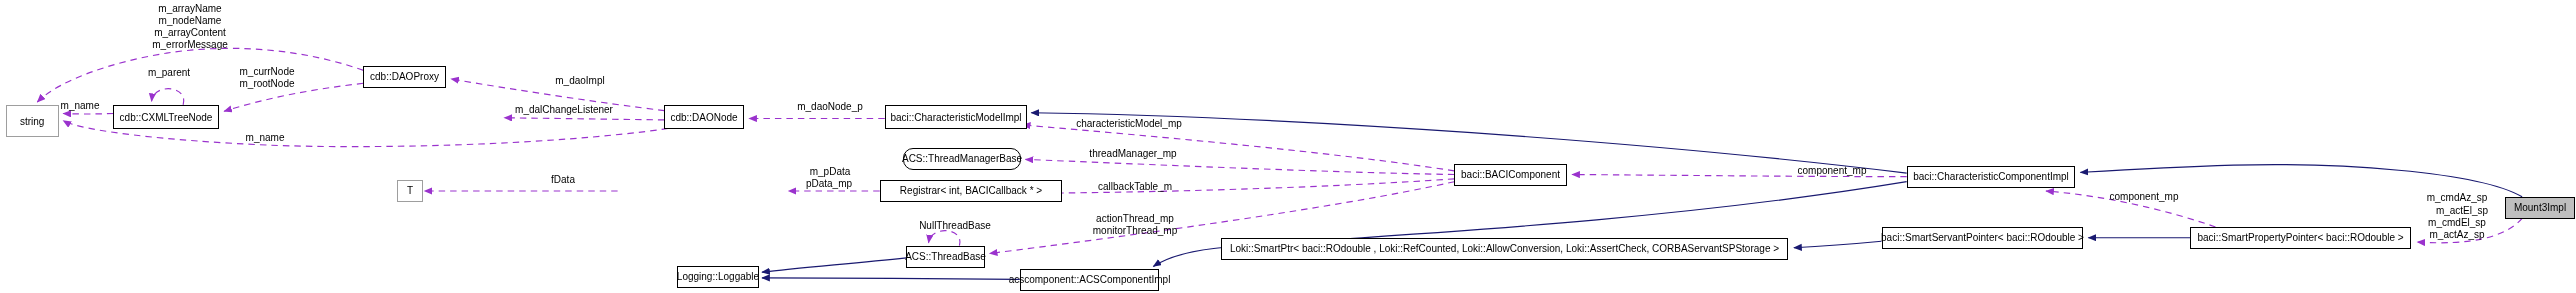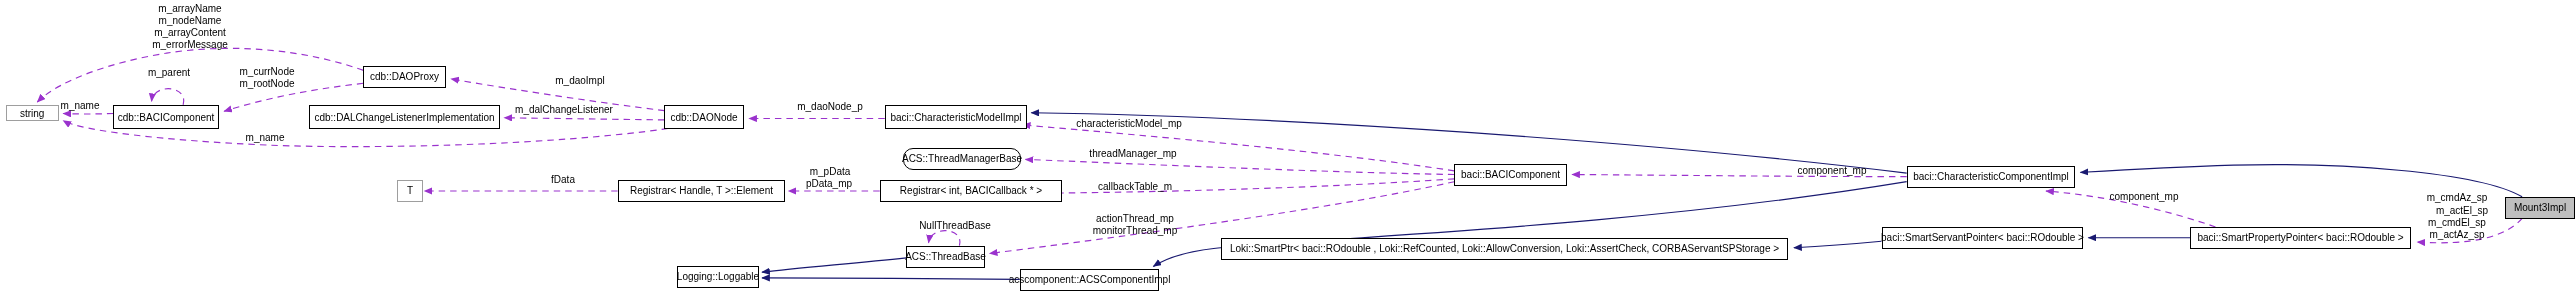--- a/index.html
+++ b/index.html
@@ -52,29 +52,27 @@
 
     <path class="inherit" d="M 2655,241 C 2300,198 1800,162 1436,157" marker-end="url(#arrN)"></path>
     <path class="inherit" d="M 2655,253 C 2260,318 1820,332 1690,346 C 1648,351 1620,362 1606,371" marker-end="url(#arrN)"></path>
     <path class="inherit" d="M 1420,389 C 1310,388 1170,387 1061,387" marker-end="url(#arrN)"></path>
     <path class="inherit" d="M 1262,359 C 1186,367 1112,373 1061,379" marker-end="url(#arrN)"></path>
     <path class="inherit" d="M 3512,274 C 3450,238 3250,226 3110,230 C 3020,233 2950,237 2897,240" marker-end="url(#arrN)"></path>
     <path class="inherit" d="M 3050,331 C 3002,331 2954,331 2908,331" marker-end="url(#arrN)"></path>
     <path class="inherit" d="M 2620,336 C 2578,340 2538,343 2498,345" marker-end="url(#arrN)"></path>
   </svg>
 
-  <div class="node ext" style="left:5.7px;top:105px;width:53px;height:16px;">string</div>
-  <div class="node" style="left:113px;top:105px;width:106px;height:24px;">cdb::BACIComponent</div>
+  <div class="node ext" style="left:5.7px;top:105px;width:53px;height:32px;">string</div>
+  <div class="node" style="left:113px;top:105px;width:106px;height:24px;">cdb::CXMLTreeNode</div>
   <div class="node" style="left:363px;top:66px;width:83px;height:21.5px;">cdb::DAOProxy</div>
-  <div class="node" style="left:309px;top:105px;width:191px;height:24px;">cdb::DALChangeListenerImplementation</div>
   <div class="node" style="left:664px;top:105px;width:80px;height:24px;">cdb::DAONode</div>
   <div class="node" style="left:885px;top:105px;width:142px;height:24px;">baci::CharacteristicModelImpl</div>
   <div class="node" style="left:903px;top:148px;width:118px;height:21.5px;border-radius:10px;">ACS::ThreadManagerBase</div>
   <div class="node ext" style="left:397px;top:180px;width:23px;height:21.5px;">T</div>
-  <div class="node" style="left:618px;top:180px;width:167px;height:21.5px;">Registrar&lt; Handle, T &gt;::Element</div>
   <div class="node" style="left:880px;top:180px;width:182px;height:21.5px;">Registrar&lt; int, BACICallback * &gt;</div>
   <div class="node" style="left:1454px;top:164px;width:113px;height:21.5px;">baci::BACIComponent</div>
   <div class="node" style="left:1907px;top:166px;width:168px;height:21.5px;">baci::CharacteristicComponentImpl</div>
   <div class="node" style="left:906px;top:246px;width:79px;height:21.5px;">ACS::ThreadBase</div>
   <div class="node" style="left:677px;top:266px;width:82px;height:21.5px;">Logging::Loggable</div>
   <div class="node" style="left:1020px;top:269px;width:139px;height:21.5px;">acscomponent::ACSComponentImpl</div>
   <div class="node" style="left:1221px;top:238px;width:567px;height:21.5px;">Loki::SmartPtr&lt; baci::ROdouble , Loki::RefCounted, Loki::AllowConversion, Loki::AssertCheck, CORBAServantSPStorage &gt;</div>
   <div class="node" style="left:2190px;top:227px;width:221px;height:21.5px;">baci::SmartPropertyPointer&lt; baci::ROdouble &gt;</div>
   <div class="node" style="left:1882px;top:227px;width:201px;height:21.5px;">baci::SmartServantPointer&lt; baci::ROdouble &gt;</div>
   <div class="node main" style="left:2505px;top:197px;width:70px;height:21.5px;">Mount3Impl</div>

